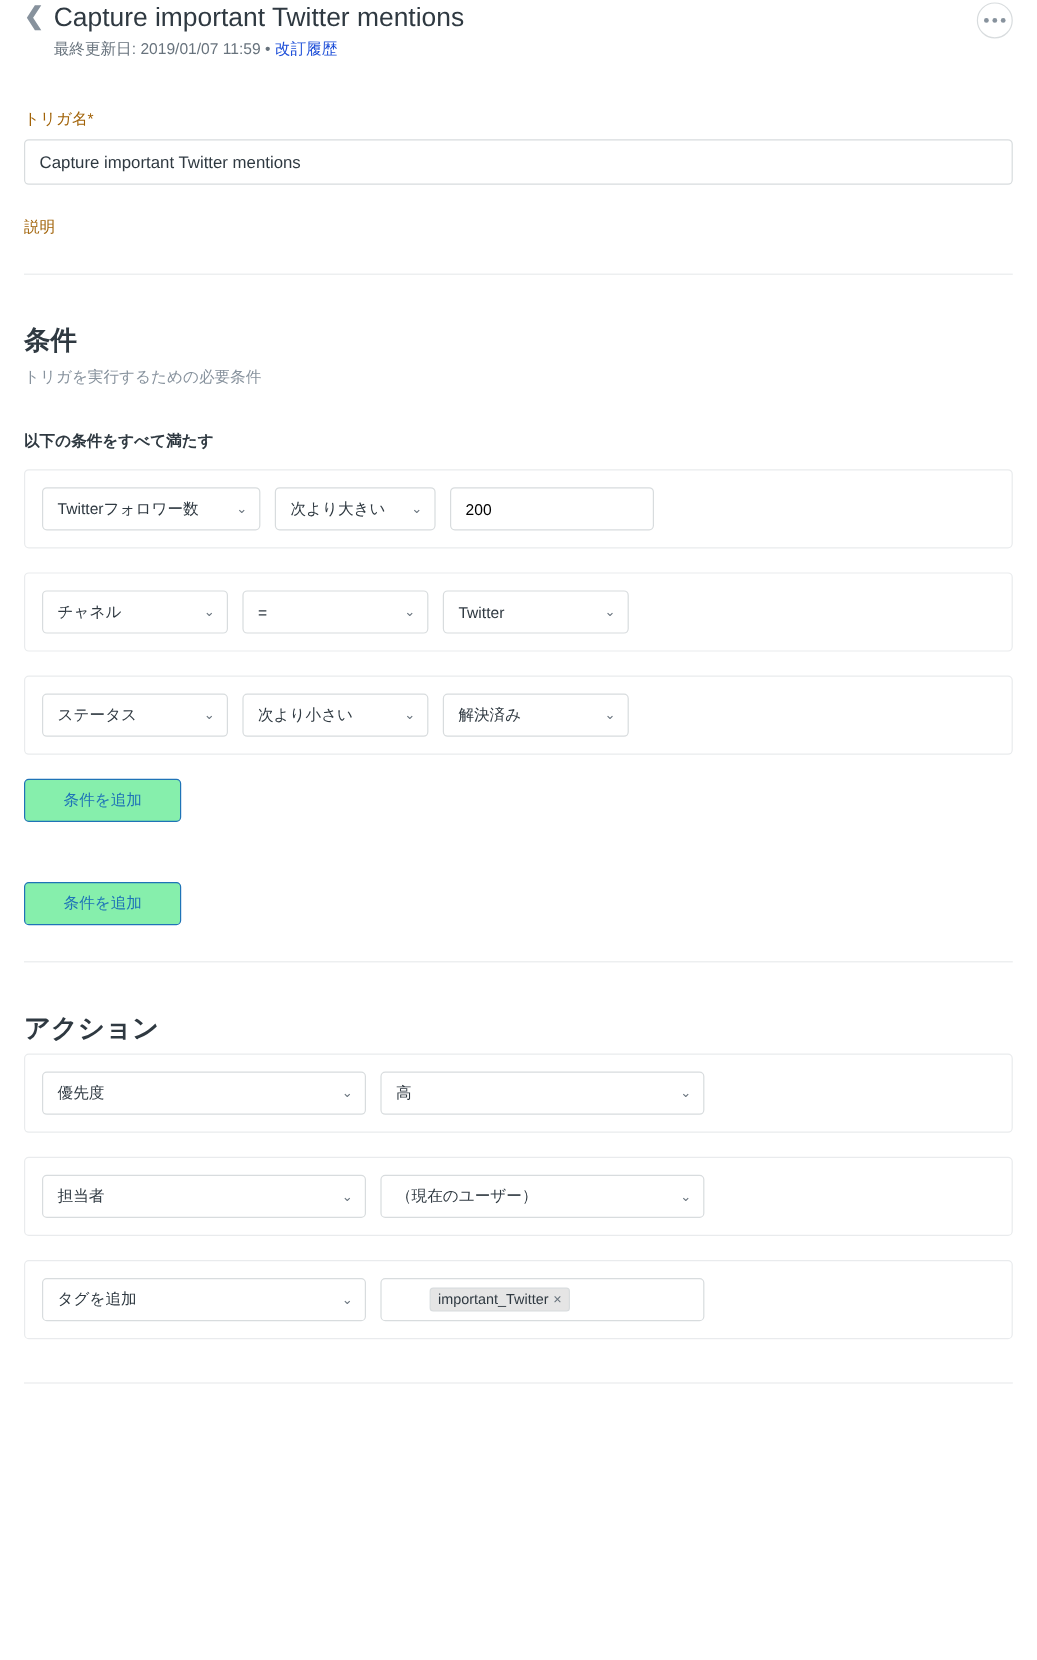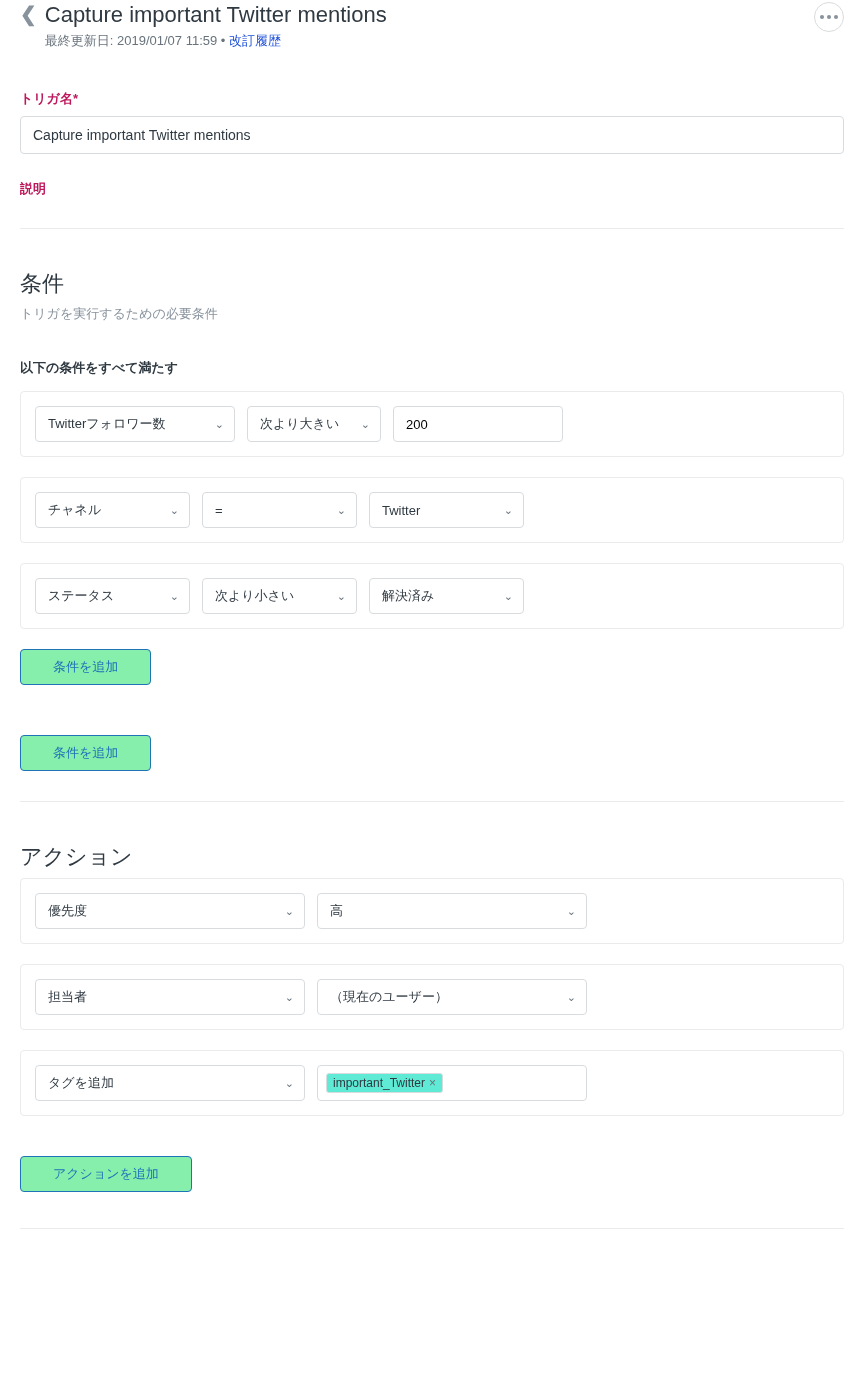--- a/index.html
+++ b/index.html
@@ -25,32 +25,32 @@
   .more-btn {
     width: 30px; height: 30px; border: 1px solid #d8dcde; border-radius: 50%;
     display: flex; align-items: center; justify-content: center; cursor: pointer;
     margin-left: auto;
   }
   .dots { display: flex; gap: 3px; }
   .dots span { width: 4px; height: 4px; background: #87929d; border-radius: 50%; }
 
   
   .form-section { margin-top: 40px; }
-  .field-label { font-size: 13px; font-weight: 700; color: #be185d; margin-bottom: 8px; display: block; }
+  .field-label { font-size: 13px; font-weight: 400; color: #a16207; margin-bottom: 8px; display: block; }
   .text-input, .textarea {
     width: 100%; border: 1px solid #d8dcde; border-radius: 4px;
     padding: 10px 12px; font-size: 14px; font-family: inherit; color: #2f3941;
   }
   .textarea { resize: vertical; min-height: 40px; }
   .textarea::placeholder { color: #a0a8af; }
   .field-group { margin-bottom: 26px; }
 
   hr.divider { border: none; border-top: 1px solid #e9ebed; margin: 30px 0 40px; }
 
-  .section-title { font-size: 22px; font-weight: 400; color: #2f3941; margin-bottom: 6px; }
+  .section-title { font-size: 22px; font-weight: 700; color: #2f3941; margin-bottom: 6px; }
   .section-desc  { font-size: 13px; color: #87929d; margin-bottom: 36px; }
 
   .sub-label { font-size: 13px; font-weight: 600; margin-bottom: 14px; display: block; }
 
   .condition-box {
     border: 1px solid #e9ebed; border-radius: 4px; padding: 14px; margin-bottom: 20px;
     display: flex; gap: 12px;
   }
   .select {
     position: relative; border: 1px solid #d8dcde; border-radius: 4px;
@@ -79,22 +79,22 @@
     display: flex; gap: 12px;
   }
   .sel-wide { width: 270px; }
   .sel-270 { width: 270px; }
 
   .tag-field {
     border: 1px solid #d8dcde; border-radius: 4px; padding: 5px 8px;
     width: 270px; display: flex; align-items: center; min-height: 36px;
   }
   .tag-chip {
-    background: #5eead4; border: 1px solid #d8dcde; border-radius: 3px;
-    padding: 2px 6px; font-size: 12px; display: flex; align-items: center; gap: 4px;
+    background: #e5e5e5; border: 1px solid #d8dcde; border-radius: 3px;
+    padding: 2px 6px; font-size: 12px; display: flex; align-items: center; gap: 4px; margin-left: 32px;
   }
   .tag-x { cursor: pointer; color: #68737d; font-size: 12px; }
 
   .footer {
     display: flex; justify-content: flex-end; gap: 14px;
     padding: 24px 0 18px;
   }
 </style>
 </head>
 <body>
@@ -132,21 +132,21 @@
   <hr class="divider">
 
   <div>
     <div class="section-title">条件</div>
     <div class="section-desc">トリガを実行するための必要条件</div>
 
     <label class="sub-label">以下の条件をすべて満たす</label>
 
     
     <div class="condition-box">
-      <div class="select" style="width:200px">
+      <div class="select" style="width:182px">
         <span>Twitterフォロワー数</span>
         <span class="chev">⌄</span>
       </div>
       <div class="select" style="width:134px">
         <span>次より大きい</span>
         <span class="chev">⌄</span>
       </div>
       <input class="val-input" type="text" value="200" style="">
     </div>
 
@@ -225,21 +225,20 @@
         <span class="chev">⌄</span>
       </div>
       <div class="tag-field">
         <span class="tag-chip">
           <span>important_Twitter</span>
           <span class="tag-x">×</span>
         </span>
       </div>
     </div>
 
-    <button class="add-btn" style="margin-top:20px">アクションを追加</button>
   </div>
 
   <hr class="divider" style="margin:36px 0 0">
 
   <div class="footer">
     
     
   </div>
 
 </div>

